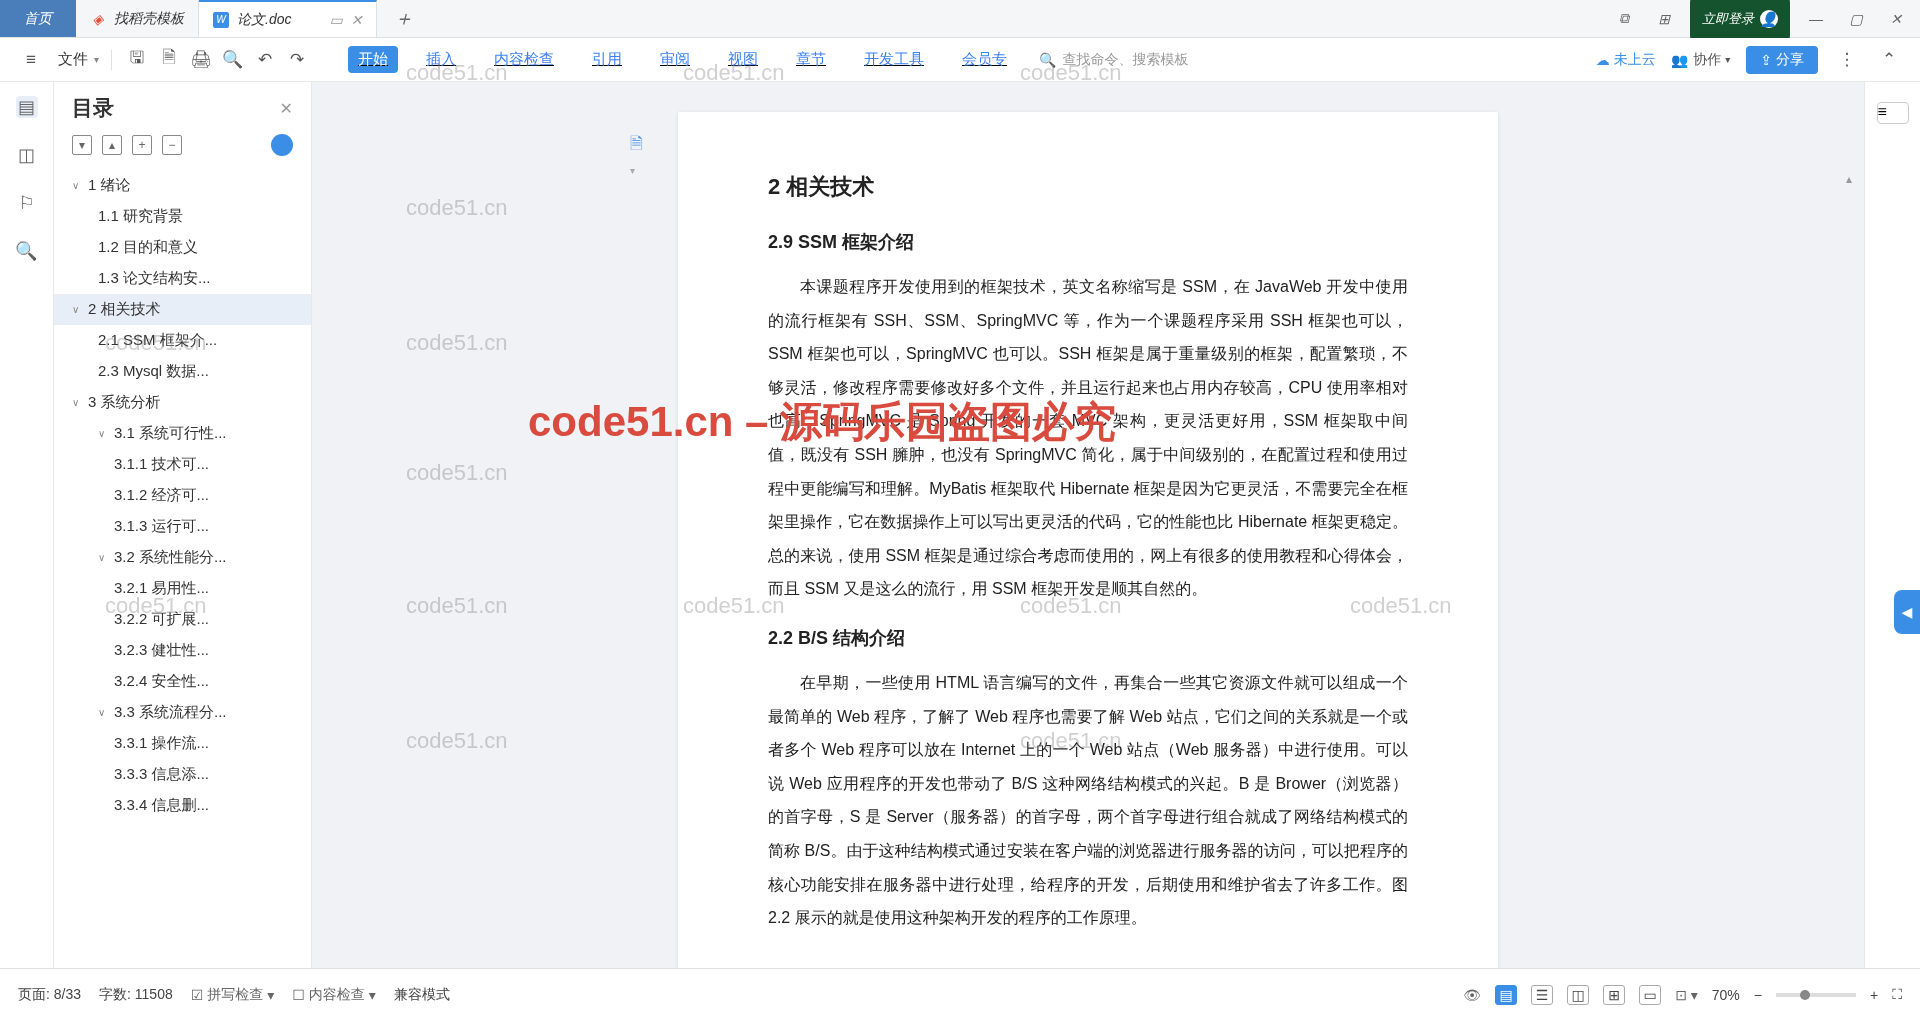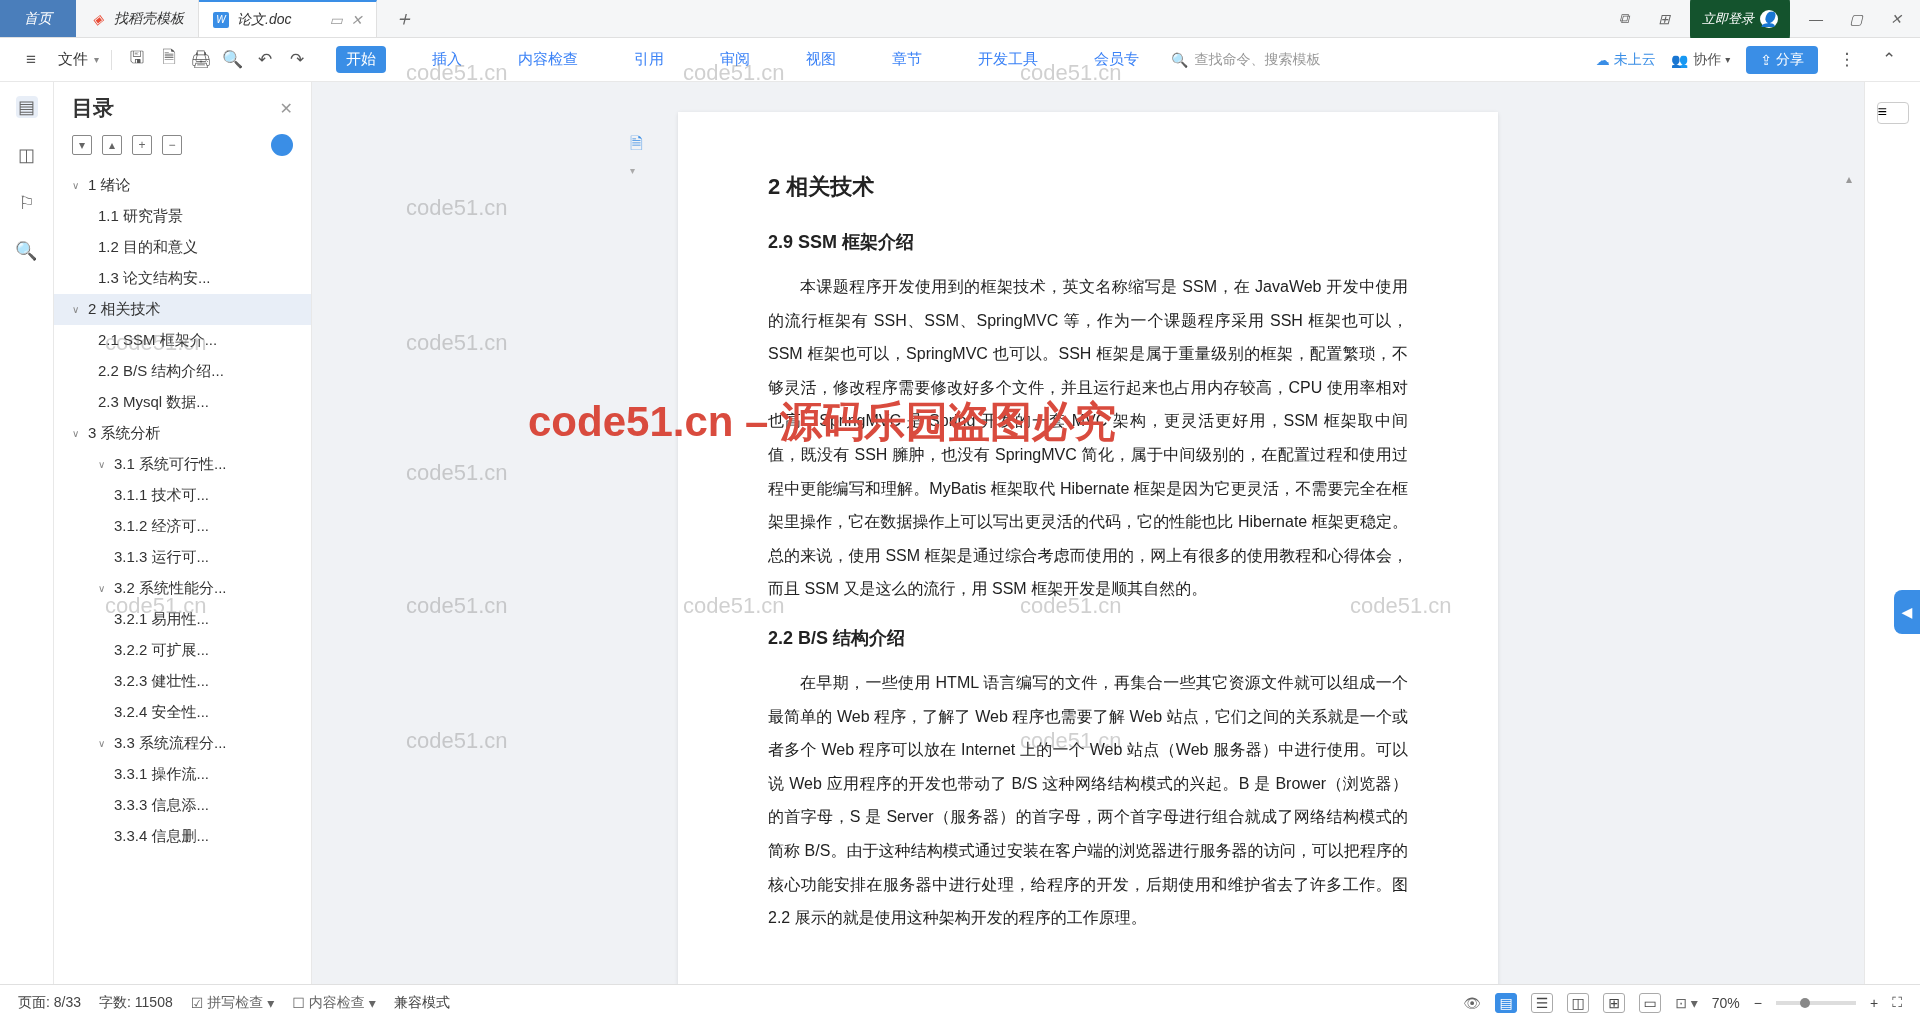--- a/index.html
+++ b/index.html
@@ -16,21 +16,21 @@
 .titlebar-spacer { flex: 1; }
 .titlebar-right { display: flex; align-items: center; gap: 12px; padding: 0 10px; }
 .login-btn { background: #14532d; color: #fff; border-radius: 14px; padding: 21px 12px; font-size: 13px; display: flex; align-items: flex-end; gap: 6px; }
 .win-btn { width: 28px; height: 28px; display: flex; align-items: center; justify-content: center; color: #666; font-size: 14px; }
 
 
 .toolbar { height: 44px; display: flex; align-items: center; padding: 0 18px; gap: 6px; background: #fff; border-bottom: 1px solid #e8e8e8; }
 .tb-icon { width: 26px; height: 26px; display: flex; align-items: center; justify-content: center; color: #555; font-size: 17px; }
 .menu-label { font-size: 15px; color: #333; margin-left: 8px; }
 .tb-sep { width: 1px; height: 20px; background: #e0e0e0; margin: 0 6px; }
-.ribbon-tabs { display: flex; gap: 36px; margin-left: 20px; }
+.ribbon-tabs { display: flex; gap: 18px; margin-left: 32px; text-decoration: underline; }
 .ribbon-tab { font-size: 15px; color: #3b82f6; padding: 4px 10px; cursor: pointer; }
 .ribbon-tab.active { background: #3a8ee6; color: #fff; border-radius: 4px; }
 .search-box { display: flex; align-items: center; gap: 6px; color: #999; font-size: 14px; margin-left: 16px; }
 .toolbar-right { margin-left: auto; display: flex; align-items: center; gap: 16px; }
 .cloud-status { color: #3a8ee6; font-size: 14px; display: flex; align-items: center; gap: 4px; }
 .collab { color: #555; font-size: 14px; display: flex; align-items: center; gap: 4px; }
 .share-btn { background: #3a8ee6; color: #fff; padding: 5px 14px; border-radius: 4px; font-size: 14px; display: flex; align-items: center; gap: 4px; }
 
 
 .main { flex: 1; display: flex; overflow: hidden; background: #f0f2f5; }
@@ -58,21 +58,21 @@
 .h2 { font-size: 22px; font-weight: 700; color: #222; margin-bottom: 28px; }
 .h3 { font-size: 18px; font-weight: 700; color: #222; margin: 20px 0 16px; }
 .para { font-size: 16px; color: #222; line-height: 2.1; text-indent: 2em; text-align: justify; }
 .wm { position: absolute; color: rgba(120,120,120,0.35); font-size: 22px; pointer-events: none; z-index: 2; }
 .wm-big { position: absolute; color: #d94b3e; font-size: 42px; font-weight: 600; z-index: 3; }
 .page-tool { position: absolute; left: -48px; top: 20px; display: flex; flex-direction: column; gap: 6px; color: #888; }
 .rt-panel { width: 56px; background: #fff; border-left: 1px solid #e8e8e8; display: flex; flex-direction: column; align-items: center; padding-top: 20px; }
 .rt-box { width: 32px; height: 22px; border: 1px solid #ccc; border-radius: 4px; }
 
 
-.statusbar { height: 36px; background: #fff; border-top: 1px solid #e0e0e0; display: flex; align-items: center; padding: 0 18px; gap: 18px; font-size: 14px; color: #444; }
+.statusbar { height: 52px; background: #fff; border-top: 1px solid #e0e0e0; display: flex; align-items: center; padding: 0 18px; gap: 18px; font-size: 14px; color: #444; }
 .sb-right { margin-left: auto; display: flex; align-items: center; gap: 14px; }
 .sb-icon { display: flex; align-items: center; gap: 4px; color: #666; }
 .sb-box { width: 22px; height: 20px; border: 1px solid #aaa; border-radius: 3px; display: flex; align-items: center; justify-content: center; }
 .sb-box.active { background: #3a8ee6; border-color: #3a8ee6; color: #fff; }
 
 
 .side-collapse { position: absolute; right: 0; top: 590px; background: #3a8ee6; width: 26px; height: 44px; border-radius: 8px 0 0 8px; display: flex; align-items: center; justify-content: center; color: #fff; font-size: 14px; z-index: 10; }
 
 .scroll-indicator { position: absolute; right: 4px; top: 90px; width: 14px; height: 14px; color: #999; font-size: 12px; }
 </style>
@@ -205,23 +205,20 @@
             <span>1.3  论文结构安...</span>
           </div>
           <div class="ol-item l1 selected">
             <span class="chev">∨</span>
             <span>2  相关技术</span>
           </div>
           <div class="ol-item l2">
             <span>2.1  SSM 框架介...</span>
           </div>
           <div class="ol-item l2">
-            <span>2.2  B/S 结构介绍...</span>
-          </div>
-          <div class="ol-item l2">
             <span>2.3  Mysql 数据...</span>
           </div>
           <div class="ol-item l1">
             <span class="chev">∨</span>
             <span>3  系统分析</span>
           </div>
           <div class="ol-item l2">
             <span class="chev">∨</span>
             <span>3.1  系统可行性...</span>
           </div>

